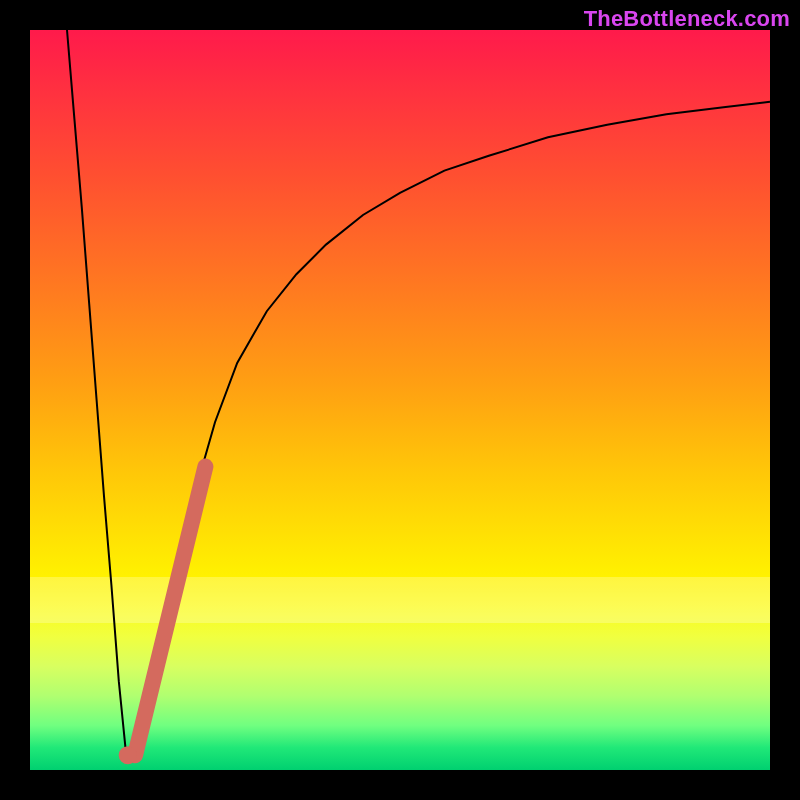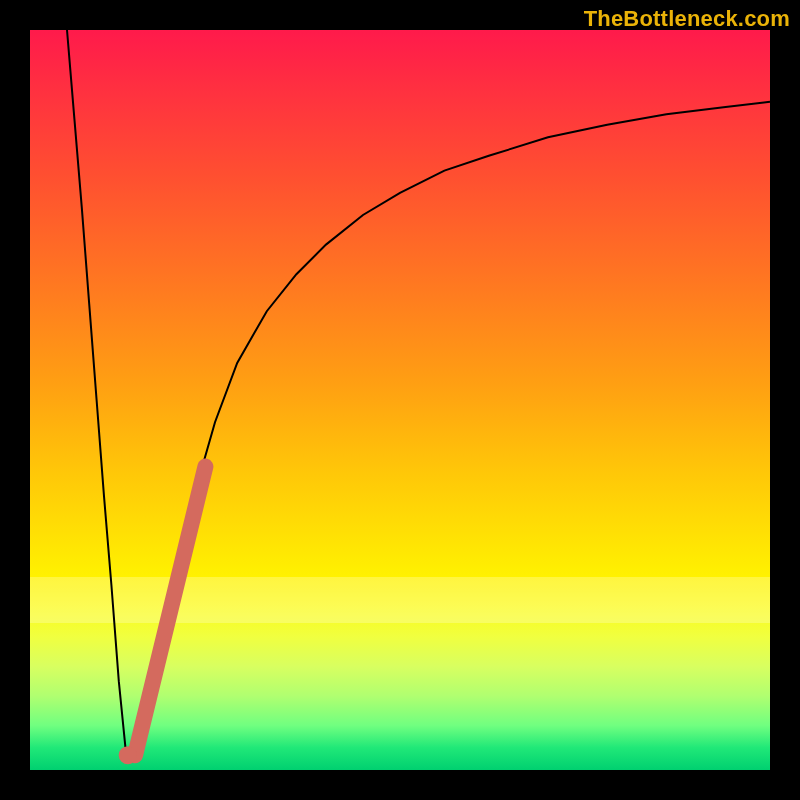--- a/index.html
+++ b/index.html
@@ -51,21 +51,21 @@
     left: 0;
     top: 0;
     width: 740px;
     height: 740px;
     overflow: visible;
   }
   .watermark {
     position: absolute;
     top: 6px;
     right: 10px;
-    color: #eab308;
+    color: #d946ef;
     font-size: 22px;
     font-weight: 600;
     letter-spacing: 0.2px;
     user-select: none;
   }
 </style>
 </head>
 <body>
 
 <div class="frame">

